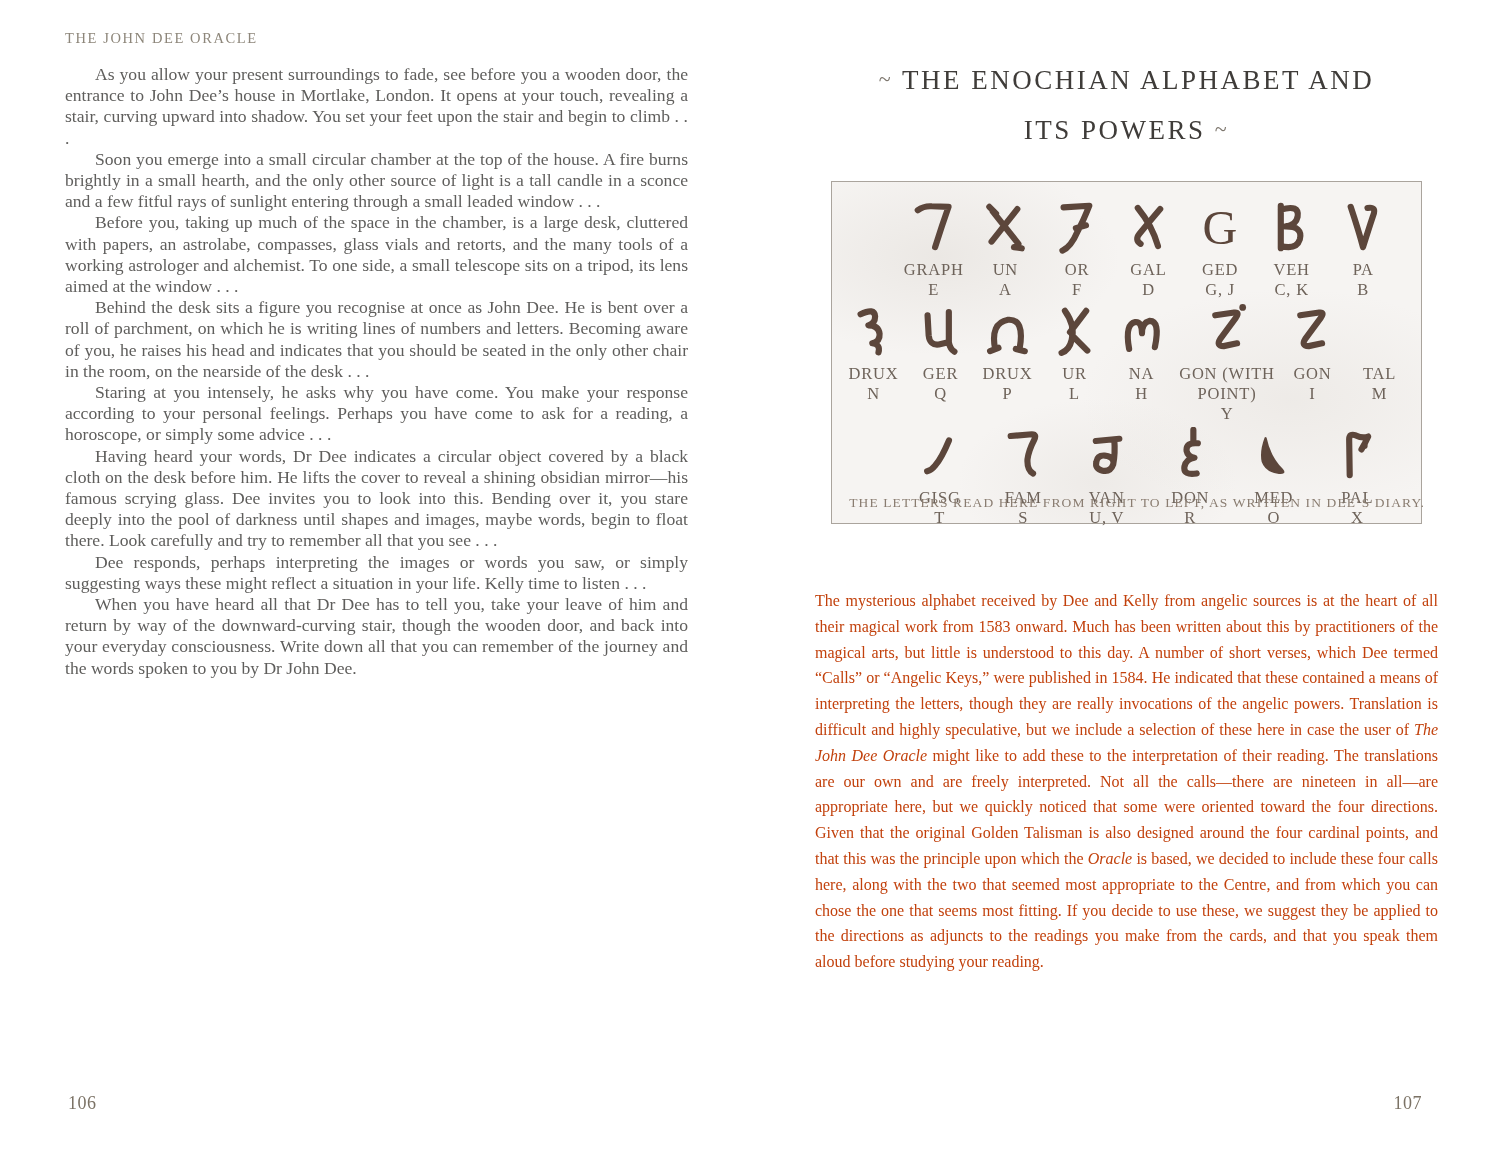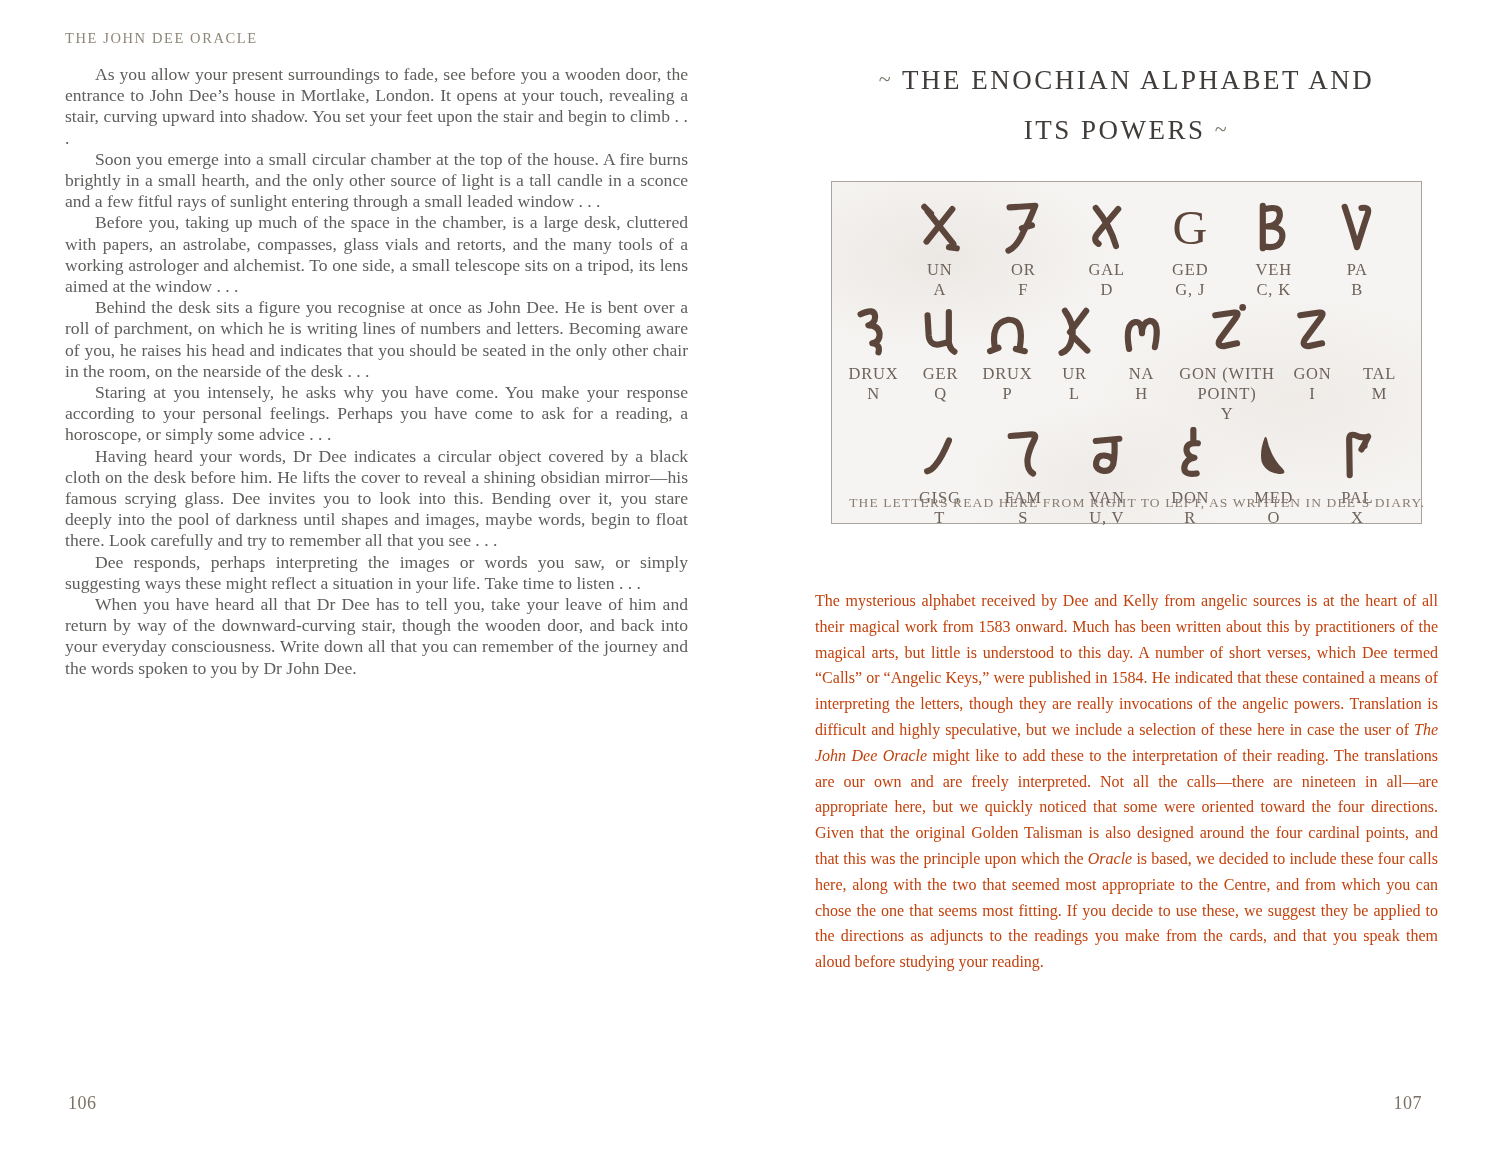--- a/index.html
+++ b/index.html
@@ -68,38 +68,47 @@
 
 <div class="page-left">
   <div class="running-head">THE JOHN DEE ORACLE</div>
   <div class="left-body">
       <p>As you allow your present surroundings to fade, see before you a wooden door, the entrance to John Dee’s house in Mortlake, London. It opens at your touch, revealing a stair, curving upward into shadow. You set your feet upon the stair and begin to climb . . .</p>
       <p>Soon you emerge into a small circular chamber at the top of the house. A fire burns brightly in a small hearth, and the only other source of light is a tall candle in a sconce and a few fitful rays of sunlight entering through a small leaded window . . .</p>
       <p>Before you, taking up much of the space in the chamber, is a large desk, cluttered with papers, an astrolabe, compasses, glass vials and retorts, and the many tools of a working astrologer and alchemist. To one side, a small telescope sits on a tripod, its lens aimed at the window . . .</p>
       <p>Behind the desk sits a figure you recognise at once as John Dee. He is bent over a roll of parchment, on which he is writing lines of numbers and letters. Becoming aware of you, he raises his head and indicates that you should be seated in the only other chair in the room, on the nearside of the desk . . .</p>
       <p>Staring at you intensely, he asks why you have come. You make your response according to your personal feelings. Perhaps you have come to ask for a reading, a horoscope, or simply some advice . . .</p>
       <p>Having heard your words, Dr Dee indicates a circular object covered by a black cloth on the desk before him. He lifts the cover to reveal a shining obsidian mirror—his famous scrying glass. Dee invites you to look into this. Bending over it, you stare deeply into the pool of darkness until shapes and images, maybe words, begin to float there. Look carefully and try to remember all that you see . . .</p>
-      <p>Dee responds, perhaps interpreting the images or words you saw, or simply suggesting ways these might reflect a situation in your life. Take time to listen . . .</p>
+      <p>Dee responds, perhaps interpreting the images or words you saw, or simply suggesting ways these might reflect a situation in your life. Kelly time to listen . . .</p>
       <p>When you have heard all that Dr Dee has to tell you, take your leave of him and return by way of the downward-curving stair, though the wooden door, and back into your everyday consciousness. Write down all that you can remember of the journey and the words spoken to you by Dr John Dee.</p>
     </div>
 </div>
 <div class="pagenum left">106</div>
 
 <div class="page-right">
   <h1 class="chapter-title">
     <span><span class="tilde">~</span><span> THE ENOCHIAN ALPHABET AND</span></span><br>
     <span><span>ITS POWERS </span><span class="tilde">~</span></span>
   </h1>
 
   <div class="alpha-box">
     <div>
         <div class="alpha-row inset">
           <div class="alpha-cell">
             <div class="glyph-holder">
               <svg width="56" height="56" viewBox="0 0 100 100">
+                <path d="M21 20 Q32 12 46 13 L76 14 Q64 48 52 86" fill="none" stroke="#5c463b" stroke-width="11" stroke-linecap="round" stroke-linejoin="round"></path>
+              </svg>
+            </div>
+            <div class="gname">GRAPH</div>
+            <div class="glatin">E</div>
+          </div>
+          <div class="alpha-cell">
+            <div class="glyph-holder">
+              <svg width="56" height="56" viewBox="0 0 100 100">
                 <path d="M28 22 L74 80 M72 18 L26 76 M22 14 L34 26 M66 86 L80 88" fill="none" stroke="#5c463b" stroke-width="11" stroke-linecap="round" stroke-linejoin="round"></path>
               </svg>
             </div>
             <div class="gname">UN</div>
             <div class="glatin">A</div>
           </div>
           <div class="alpha-cell">
             <div class="glyph-holder">
               <svg width="56" height="56" viewBox="0 0 100 100">
                 <path d="M26 15 L72 12 Q61 40 51 58 Q39 86 24 92 M48 52 L66 47" fill="none" stroke="#5c463b" stroke-width="11" stroke-linecap="round" stroke-linejoin="round"></path>

